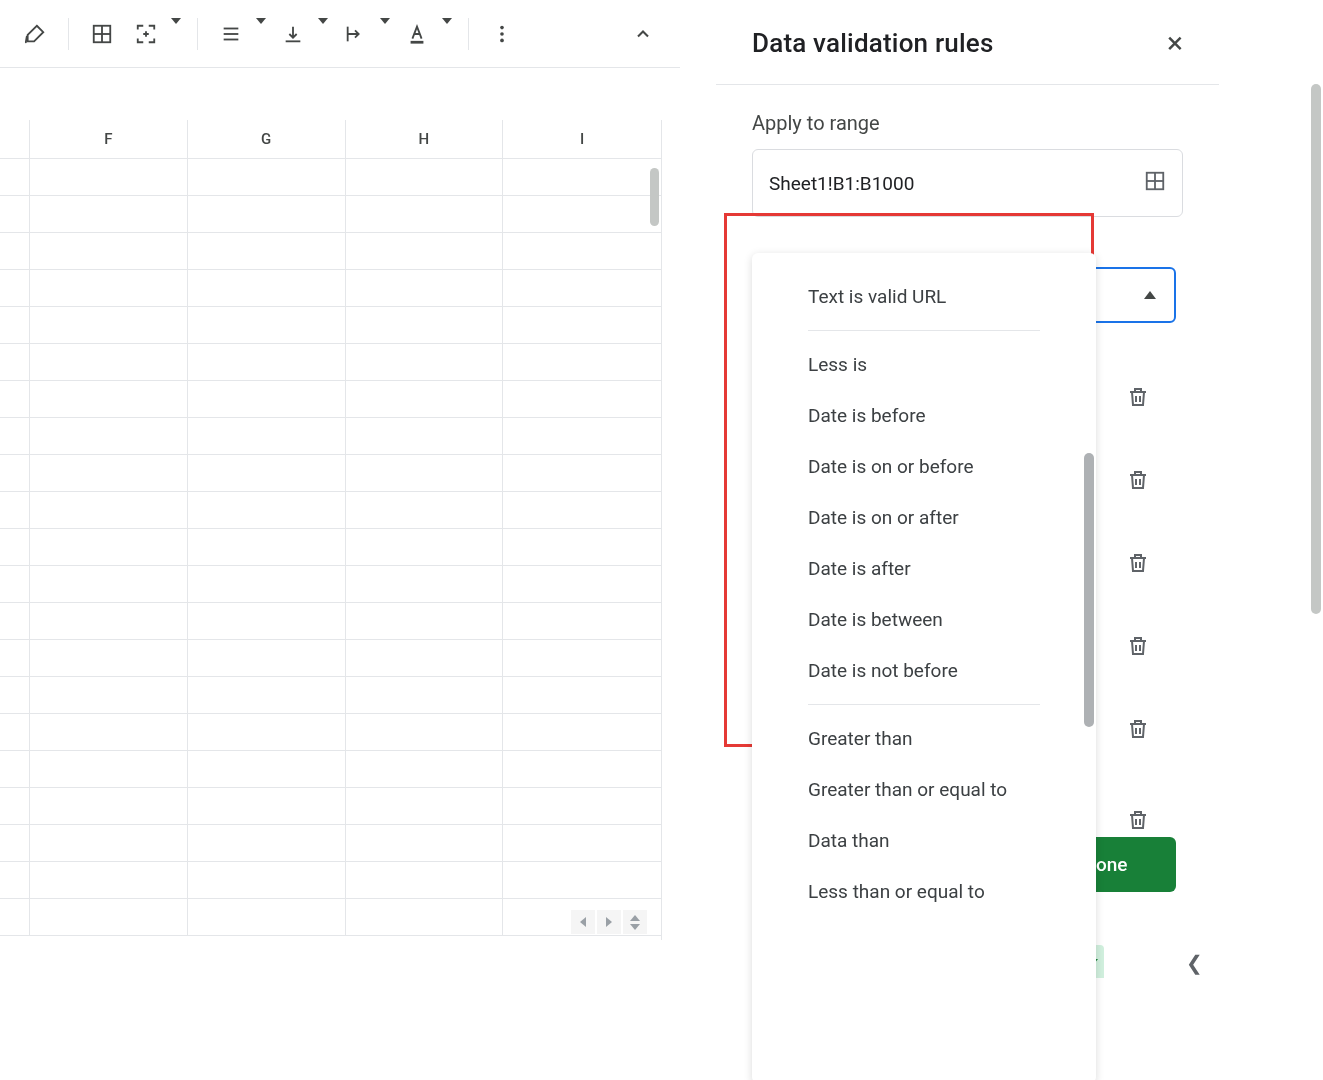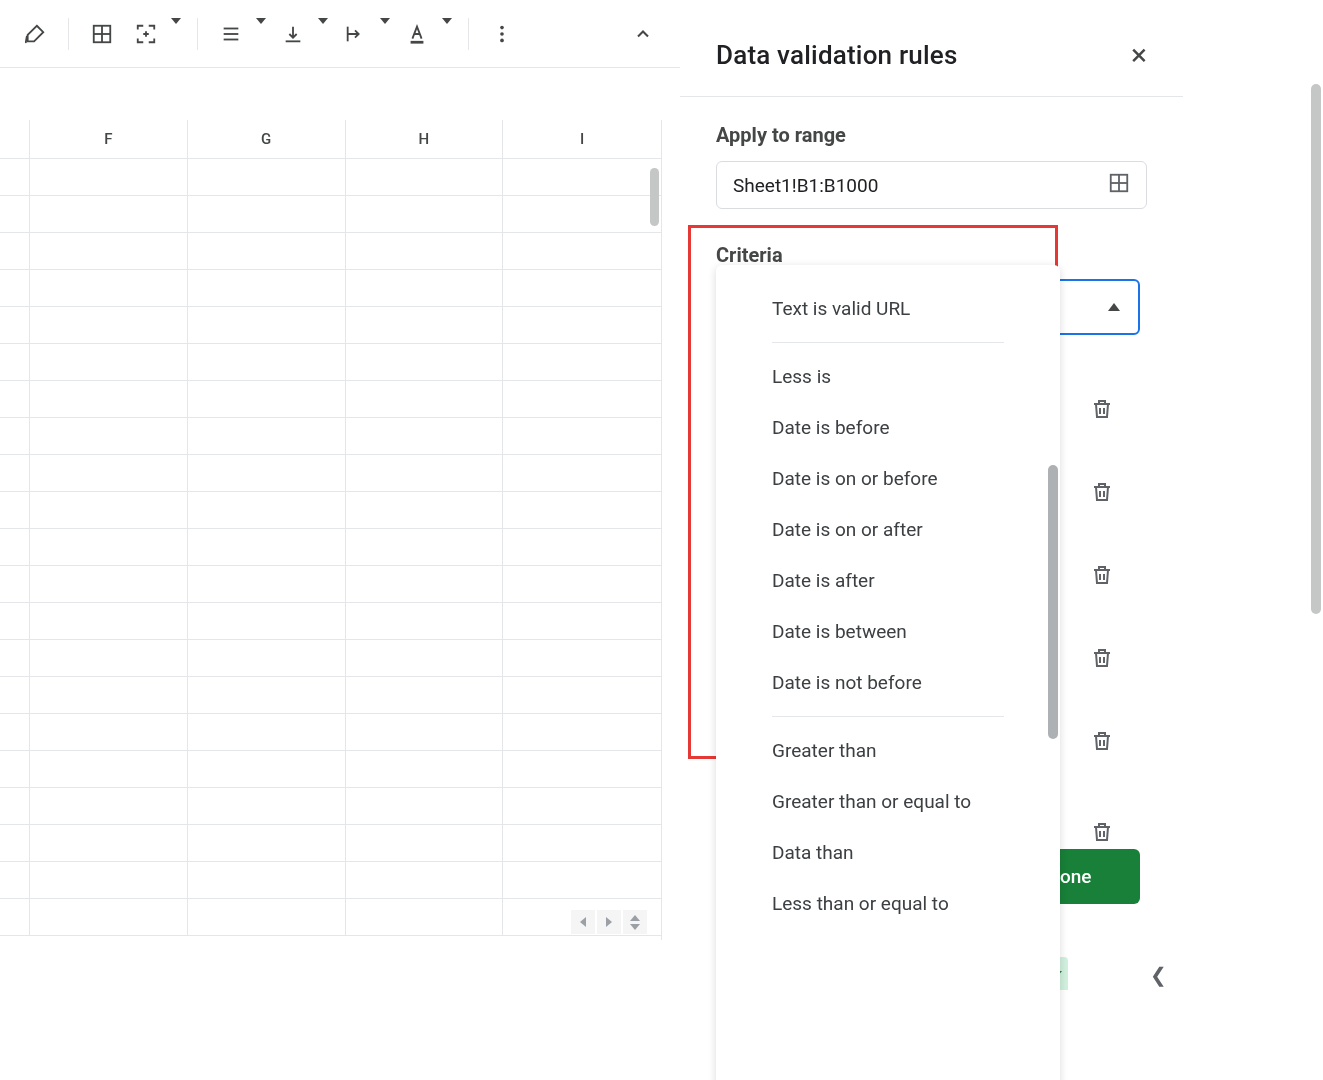--- a/index.html
+++ b/index.html
@@ -134,26 +134,26 @@
     .grid-nav .arrow.right::before {
       content: ""; display: block;
       border-top: 5px solid transparent;
       border-bottom: 5px solid transparent;
       border-left: 6px solid #9aa0a6;
     }
 
     
     .panel {
       position: absolute;
-      left: 680px;
+      left: 716px;
       top: 0;
       width: 503px;
       bottom: 0;
       background: #fff;
-      padding-top: 40px;
+      padding-top: 28px;
     }
     .panel-header {
       display: flex;
       align-items: center;
       justify-content: space-between;
       padding: 0 36px 26px 36px;
       border-bottom: 1px solid #e4e6e9;
     }
     .panel-title {
       font-size: 26px;
@@ -167,27 +167,27 @@
       cursor: pointer;
       line-height: 1;
     }
     .panel-body {
       padding: 26px 36px 0 36px;
       position: relative;
     }
     .label {
       font-size: 20px;
       color: #444746;
-      font-weight: 700;
+      font-weight: 400;
       margin-bottom: 14px;
     }
     .range-box {
       border: 1px solid #dadce0;
       border-radius: 6px;
-      height: 48px;
+      height: 68px;
       display: flex;
       align-items: center;
       padding: 0 16px;
       font-size: 19px;
       color: #202124;
       justify-content: space-between;
       background: #fff;
     }
     .range-box .grid-icon { color: #5f6368; }
 

